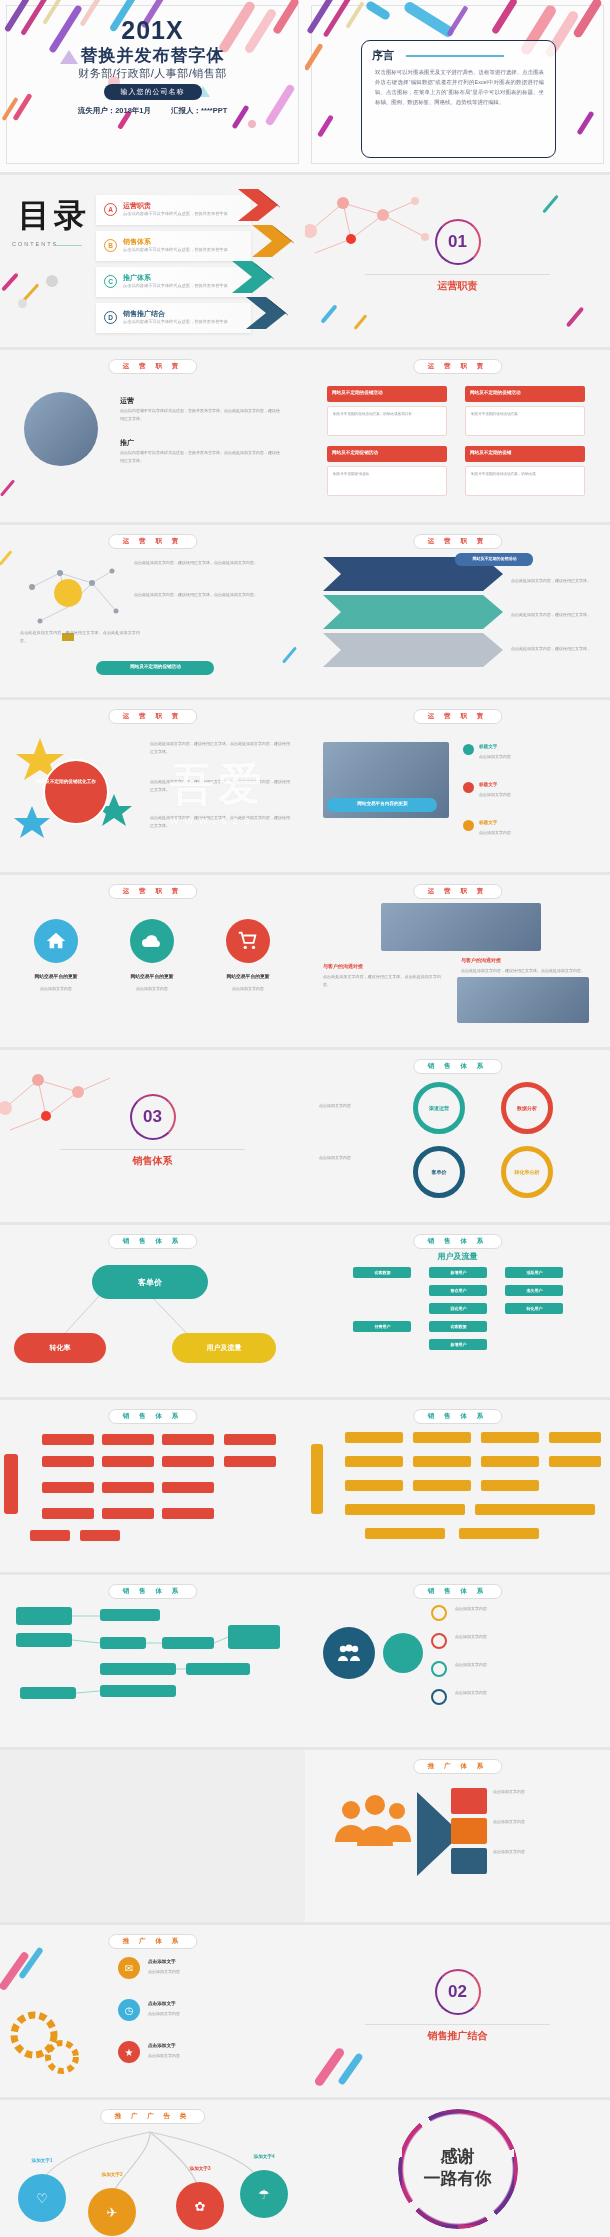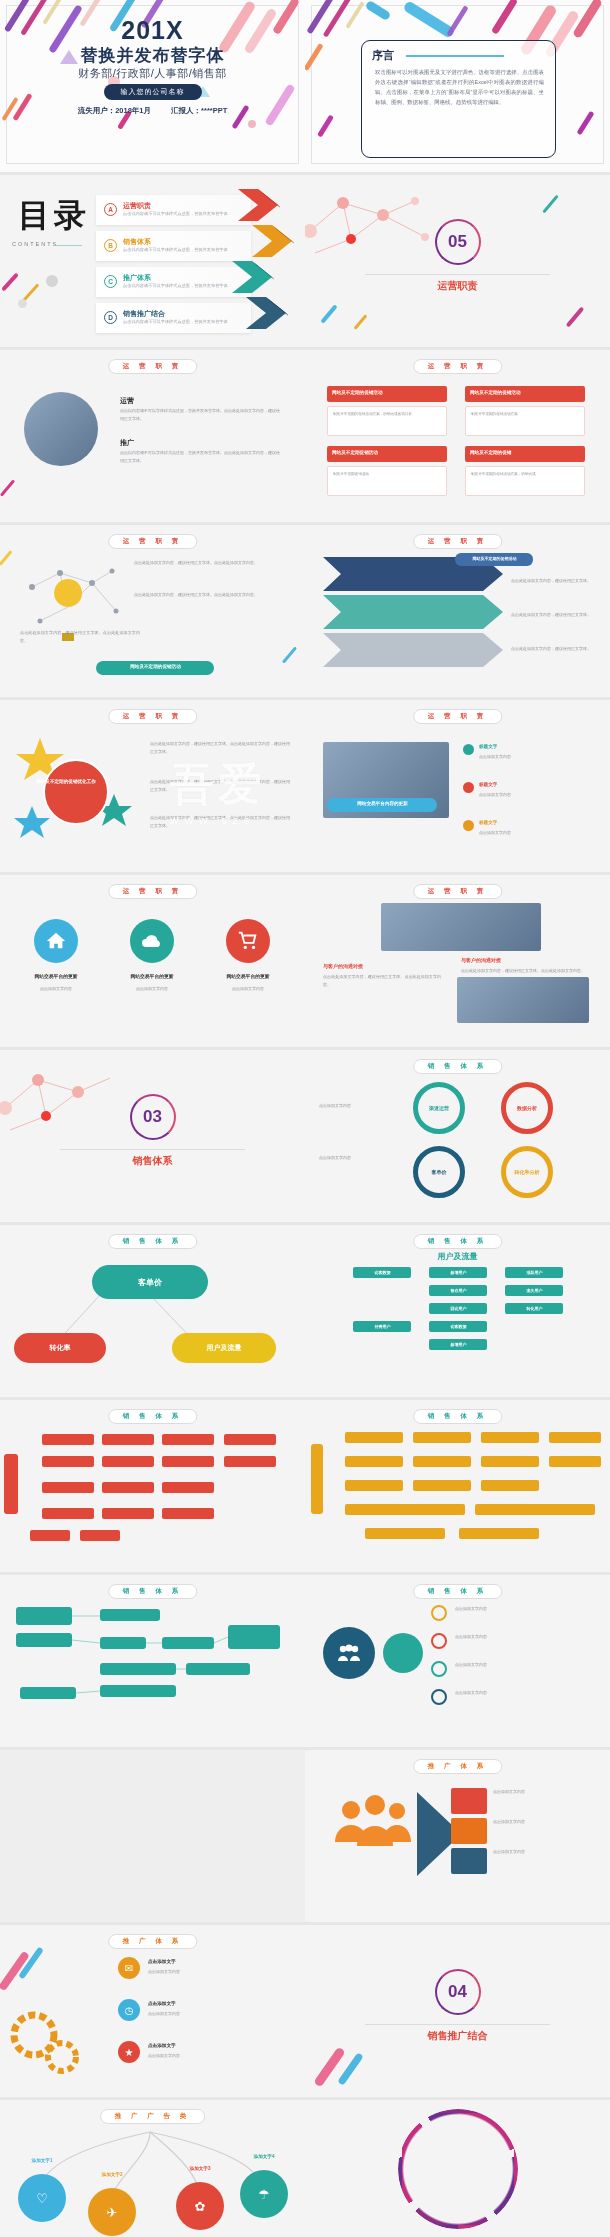--- a/index.html
+++ b/index.html
@@ -245,21 +245,21 @@
         <path d="M46 58 L10 72"></path>
           <path d="M78 34 L120 56"></path>
       </g>
       <circle cx="38" cy="22" r="6" fill="#f3a7a2"></circle>
         <circle cx="78" cy="34" r="6" fill="#f4b0ab"></circle>
       <circle cx="5" cy="50" r="7" fill="#f7cbc7"></circle>
         <circle cx="46" cy="58" r="5" fill="#ef3b30"></circle>
       <circle cx="110" cy="20" r="4" fill="#f7cbc7"></circle>
         <circle cx="120" cy="56" r="4" fill="#f7cbc7"></circle>
     </svg>
-    <div class="num-circ">05</div>
+    <div class="num-circ">01</div>
     <div class="num-rule"></div>
     <div class="num-title" style="color:#e0483a;">运营职责</div>
     <div class="bar" style="left:22px;top:128px;width:4px;height:22px;background:#3eb1dd;transform:rotate(40deg);"></div>
     <div class="bar" style="left:54px;top:138px;width:3px;height:18px;background:#e8a61c;transform:rotate(40deg);"></div>
     <div class="bar" style="left:244px;top:18px;width:3px;height:22px;background:#27a79a;transform:rotate(40deg);"></div>
     <div class="bar" style="left:268px;top:130px;width:4px;height:24px;background:#c0307f;transform:rotate(40deg);"></div>
   </div>
 
   <div class="gapline" style="top:347px;"></div>
 
@@ -640,21 +640,21 @@
     <div style="position:absolute;left:118px;top:116px;width:22px;height:22px;border-radius:50%;background:#e0483a;display:flex;align-items:center;justify-content:center;color:#fff;font-size:10px;">★</div>
     <div class="hdln" style="left:148px;top:34px;font-size:4.6px;color:#333;">点击添加文字</div>
     <div class="txtblk" style="left:148px;top:43px;width:130px;">点击添加文字内容</div>
     <div class="hdln" style="left:148px;top:76px;font-size:4.6px;color:#333;">点击添加文字</div>
     <div class="txtblk" style="left:148px;top:85px;width:130px;">点击添加文字内容</div>
     <div class="hdln" style="left:148px;top:118px;font-size:4.6px;color:#333;">点击添加文字</div>
     <div class="txtblk" style="left:148px;top:127px;width:130px;">点击添加文字内容</div>
   </div>
 
   <div class="slide" style="left:305px;top:1925px;">
-    <div class="num-circ">04</div>
+    <div class="num-circ">02</div>
     <div class="num-rule"></div>
     <div class="num-title" style="color:#e0483a;">销售推广结合</div>
     <div class="bar" style="left:20px;top:120px;width:9px;height:44px;background:#e8608a;transform:rotate(35deg);border-radius:6px;"></div>
     <div class="bar" style="left:42px;top:126px;width:7px;height:36px;background:#3eb1dd;transform:rotate(35deg);border-radius:6px;"></div>
   </div>
 
   <div class="gapline" style="top:2097px;"></div>
 
   <div class="slide" style="left:0;top:2100px;height:137px;">
     <div class="pill" style="color:#e8721c;">推 广 广 告 类</div>
@@ -669,15 +669,19 @@
     <div style="position:absolute;left:176px;top:82px;width:48px;height:48px;border-radius:50%;background:#e0483a;display:flex;align-items:center;justify-content:center;color:#fff;font-size:13px;">✿</div>
     <div style="position:absolute;left:240px;top:70px;width:48px;height:48px;border-radius:50%;background:#27a79a;display:flex;align-items:center;justify-content:center;color:#fff;font-size:13px;">☂</div>
     <div class="hdln" style="left:14px;top:58px;font-size:4.6px;color:#3eb1dd;width:56px;text-align:center;">添加文字1</div>
     <div class="hdln" style="left:84px;top:72px;font-size:4.6px;color:#e8991c;width:56px;text-align:center;">添加文字2</div>
     <div class="hdln" style="left:172px;top:66px;font-size:4.6px;color:#e0483a;width:56px;text-align:center;">添加文字3</div>
     <div class="hdln" style="left:236px;top:54px;font-size:4.6px;color:#27a79a;width:56px;text-align:center;">添加文字4</div>
   </div>
 
   <div class="slide" style="left:305px;top:2100px;height:137px;">
     <div class="thanks-ring"></div>
+    <div class="thanks-txt">
+      <div>感谢</div>
+      <div>一路有你</div>
+    </div>
   </div>
 
 </div>
 
 </body></html>

